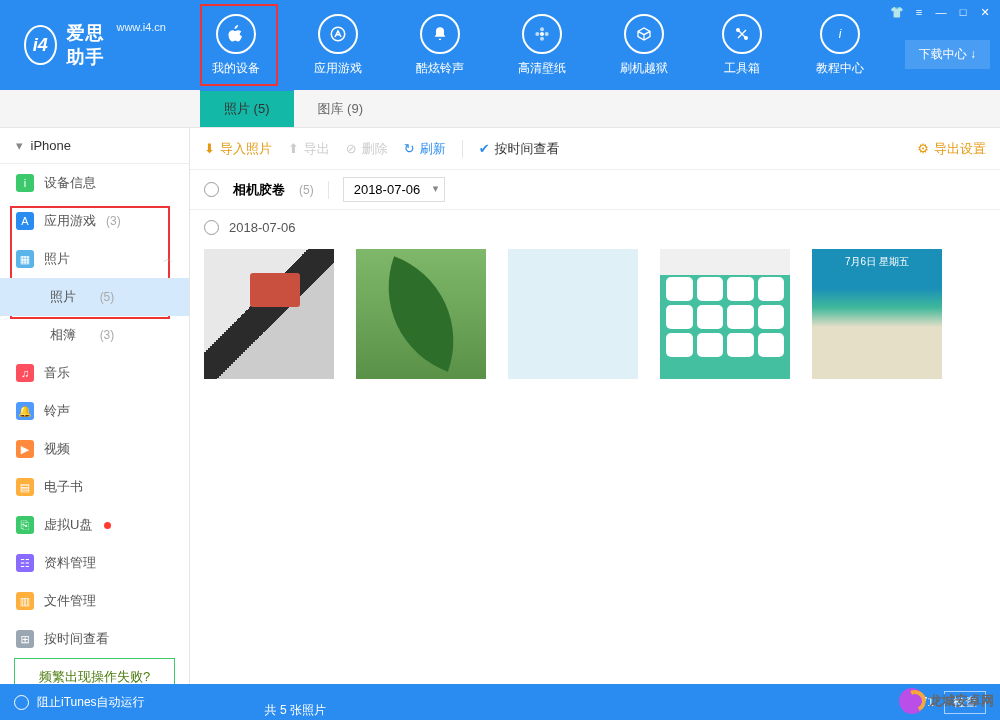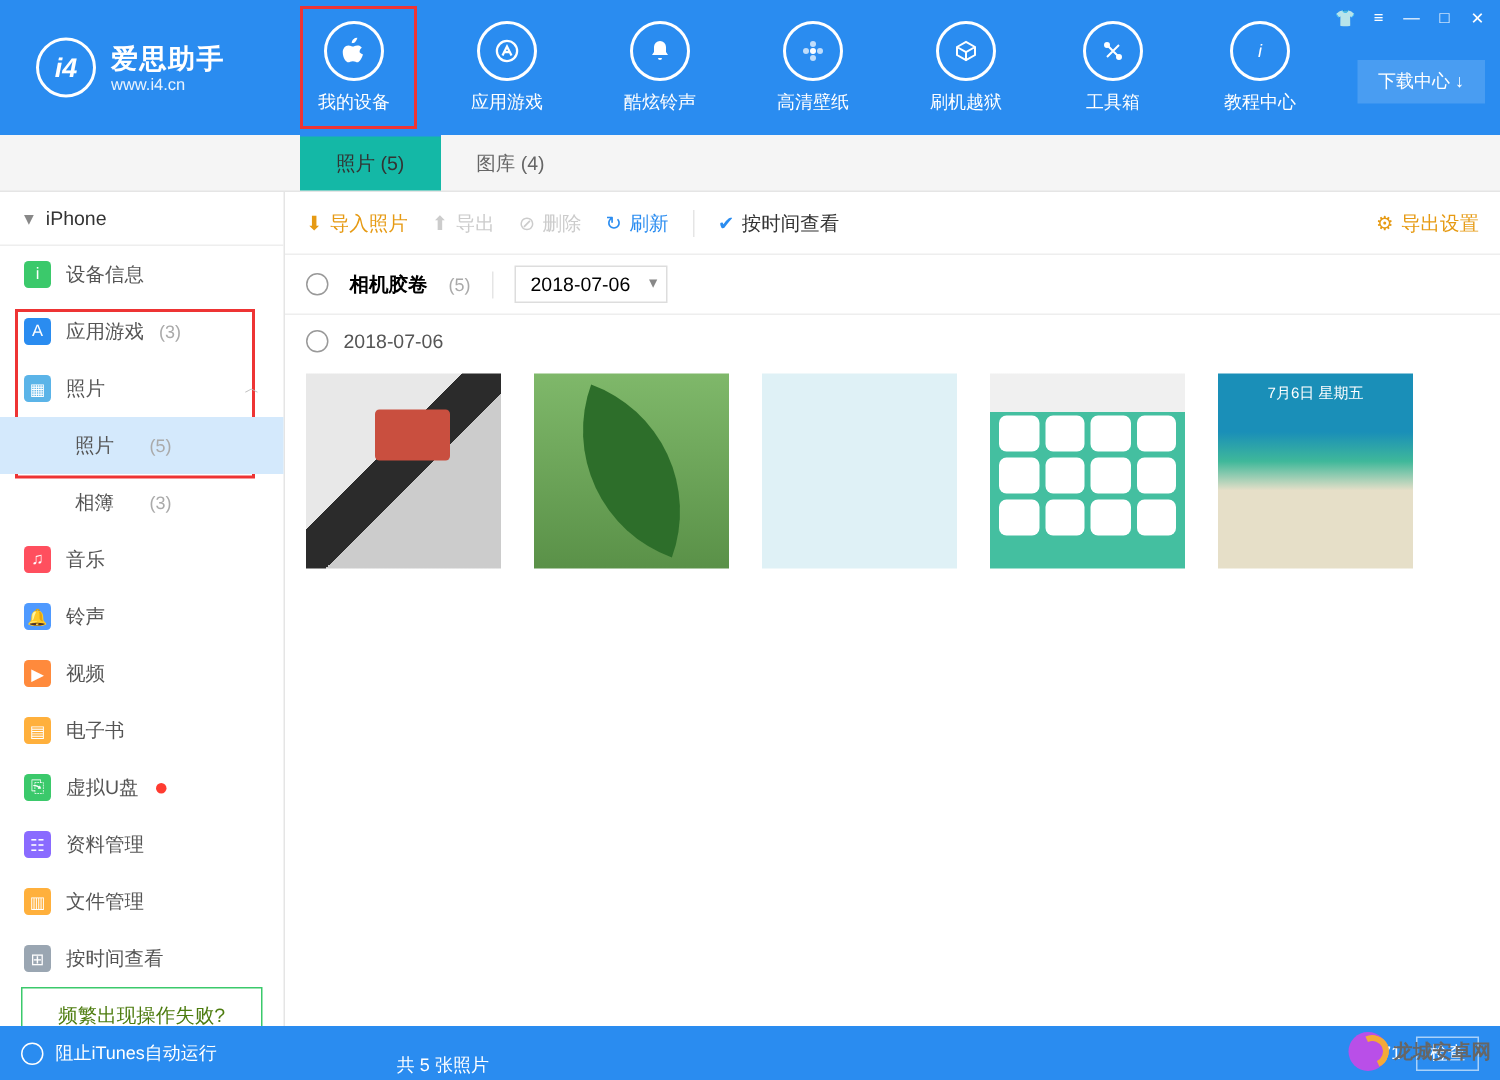--- a/index.html
+++ b/index.html
@@ -2,21 +2,21 @@
 <html><head>
 <meta charset="utf-8">
 <style>
 * { margin: 0; padding: 0; box-sizing: border-box; font-family: "Microsoft YaHei", Arial, sans-serif; }
 body { width: 1000px; height: 720px; background: #fff; overflow: hidden; position: relative; }
 
 
 .header { height: 90px; background: linear-gradient(to bottom, #2a8cf0, #2a8cf0); display: flex; align-items: center; color: #fff; position: relative; }
 .logo-area { display: flex; align-items: center; padding: 0 24px; width: 190px; }
 .logo-circle { width: 40px; height: 40px; border: 2px solid #fff; border-radius: 50%; display: flex; align-items: center; justify-content: center; font-weight: bold; font-size: 18px; font-style: italic; margin-right: 10px; }
-.logo-text { display: flex; flex-direction: column; }
+.logo-text { display: flex; flex-direction: row; }
 .logo-title { font-size: 18px; font-weight: bold; letter-spacing: 1px; }
 .logo-sub { font-size: 11px; opacity: 0.9; }
 
 .nav-items { display: flex; gap: 30px; padding-left: 10px; }
 .nav-item { display: flex; flex-direction: column; align-items: center; cursor: pointer; padding: 8px 12px; }
 .nav-icon { width: 40px; height: 40px; border: 2px solid #fff; border-radius: 50%; display: flex; align-items: center; justify-content: center; margin-bottom: 6px; }
 .nav-label { font-size: 12px; }
 
 .header-right { position: absolute; right: 6px; top: 4px; display: flex; gap: 4px; align-items: center; }
 .win-btn { width: 18px; height: 16px; display: flex; align-items: center; justify-content: center; cursor: pointer; font-size: 11px; color: #fff; }
@@ -171,21 +171,21 @@
     <span class="win-btn">✕</span>
   </div>
   <div class="download-center">下载中心 ↓</div>
 </div>
 
 <div class="highlight-box hb1"></div>
 <div class="highlight-box hb2"></div>
 
 <div class="tabs-row">
   <div class="tab active">照片 (5)</div>
-  <div class="tab">图库  (4)</div>
+  <div class="tab">图库  (9)</div>
 </div>
 
 <div class="body-wrap">
 
   <div class="sidebar">
     <div class="device-sel">
       <span style="color:#888">▾</span>
       <span>iPhone</span>
     </div>
     <div class="side-item">

